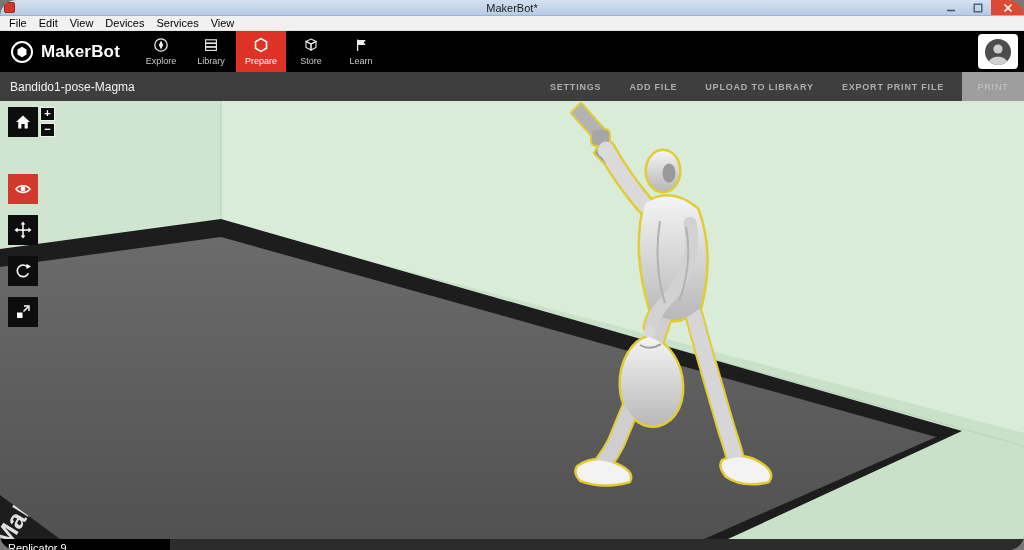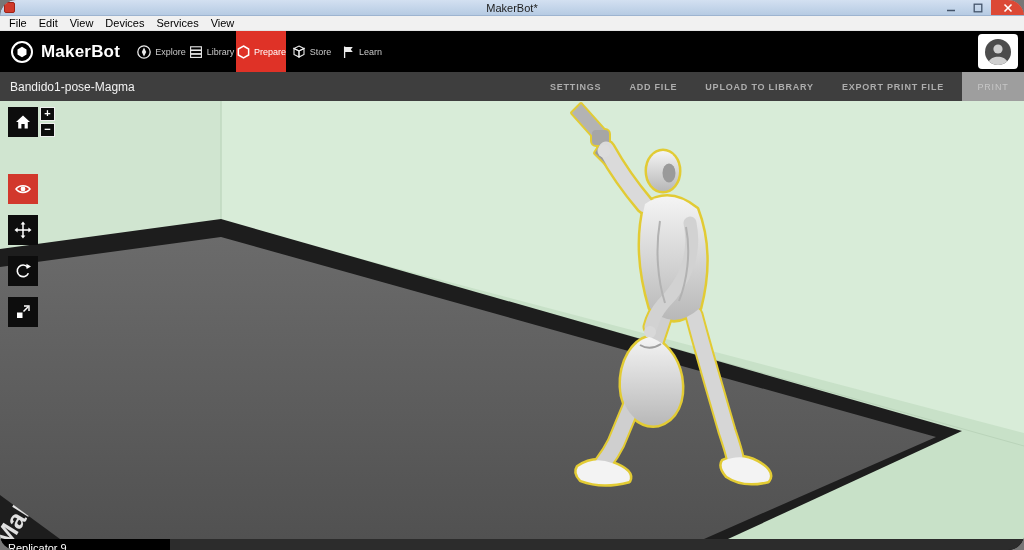--- a/index.html
+++ b/index.html
@@ -29,25 +29,25 @@
     height:15px; background:#f1f1f1; display:flex; align-items:center;
     padding-left:3px; border-bottom:1px solid #e3e3e3;
   }
   .menu-item { font-size:11px; color:#000; padding:0 6px; cursor:pointer; line-height:15px; }
 
   
   .topnav { position:relative; height:41px; background:#000; display:flex; align-items:stretch; }
   .brand { display:flex; align-items:center; gap:7px; padding:0 16px 0 10px; cursor:pointer; }
   .brand-word { color:#fff; font-size:17px; font-weight:bold; letter-spacing:.2px; }
   .nav-item {
-    width:50px; display:flex; flex-direction:row; align-items:center;
+    width:50px; display:flex; flex-direction:column; align-items:center;
     justify-content:center; gap:3px; cursor:pointer;
   }
   .nav-item .nav-label { font-size:9px; color:#c9c9c9; }
-  .nav-item.active { background:#df3227;justify-content:space-between; }
+  .nav-item.active { background:#df3227; }
   .nav-item.active .nav-label { color:#fff; }
   .avatar-btn {
     position:absolute; right:6px; top:3px; width:40px; height:35px;
     background:#fff; border-radius:4px; display:flex; align-items:center;
     justify-content:center; cursor:pointer;
   }
 
   
   .docbar {
     height:29px; background:#3e3e3e; display:flex; align-items:center; padding-left:10px;

